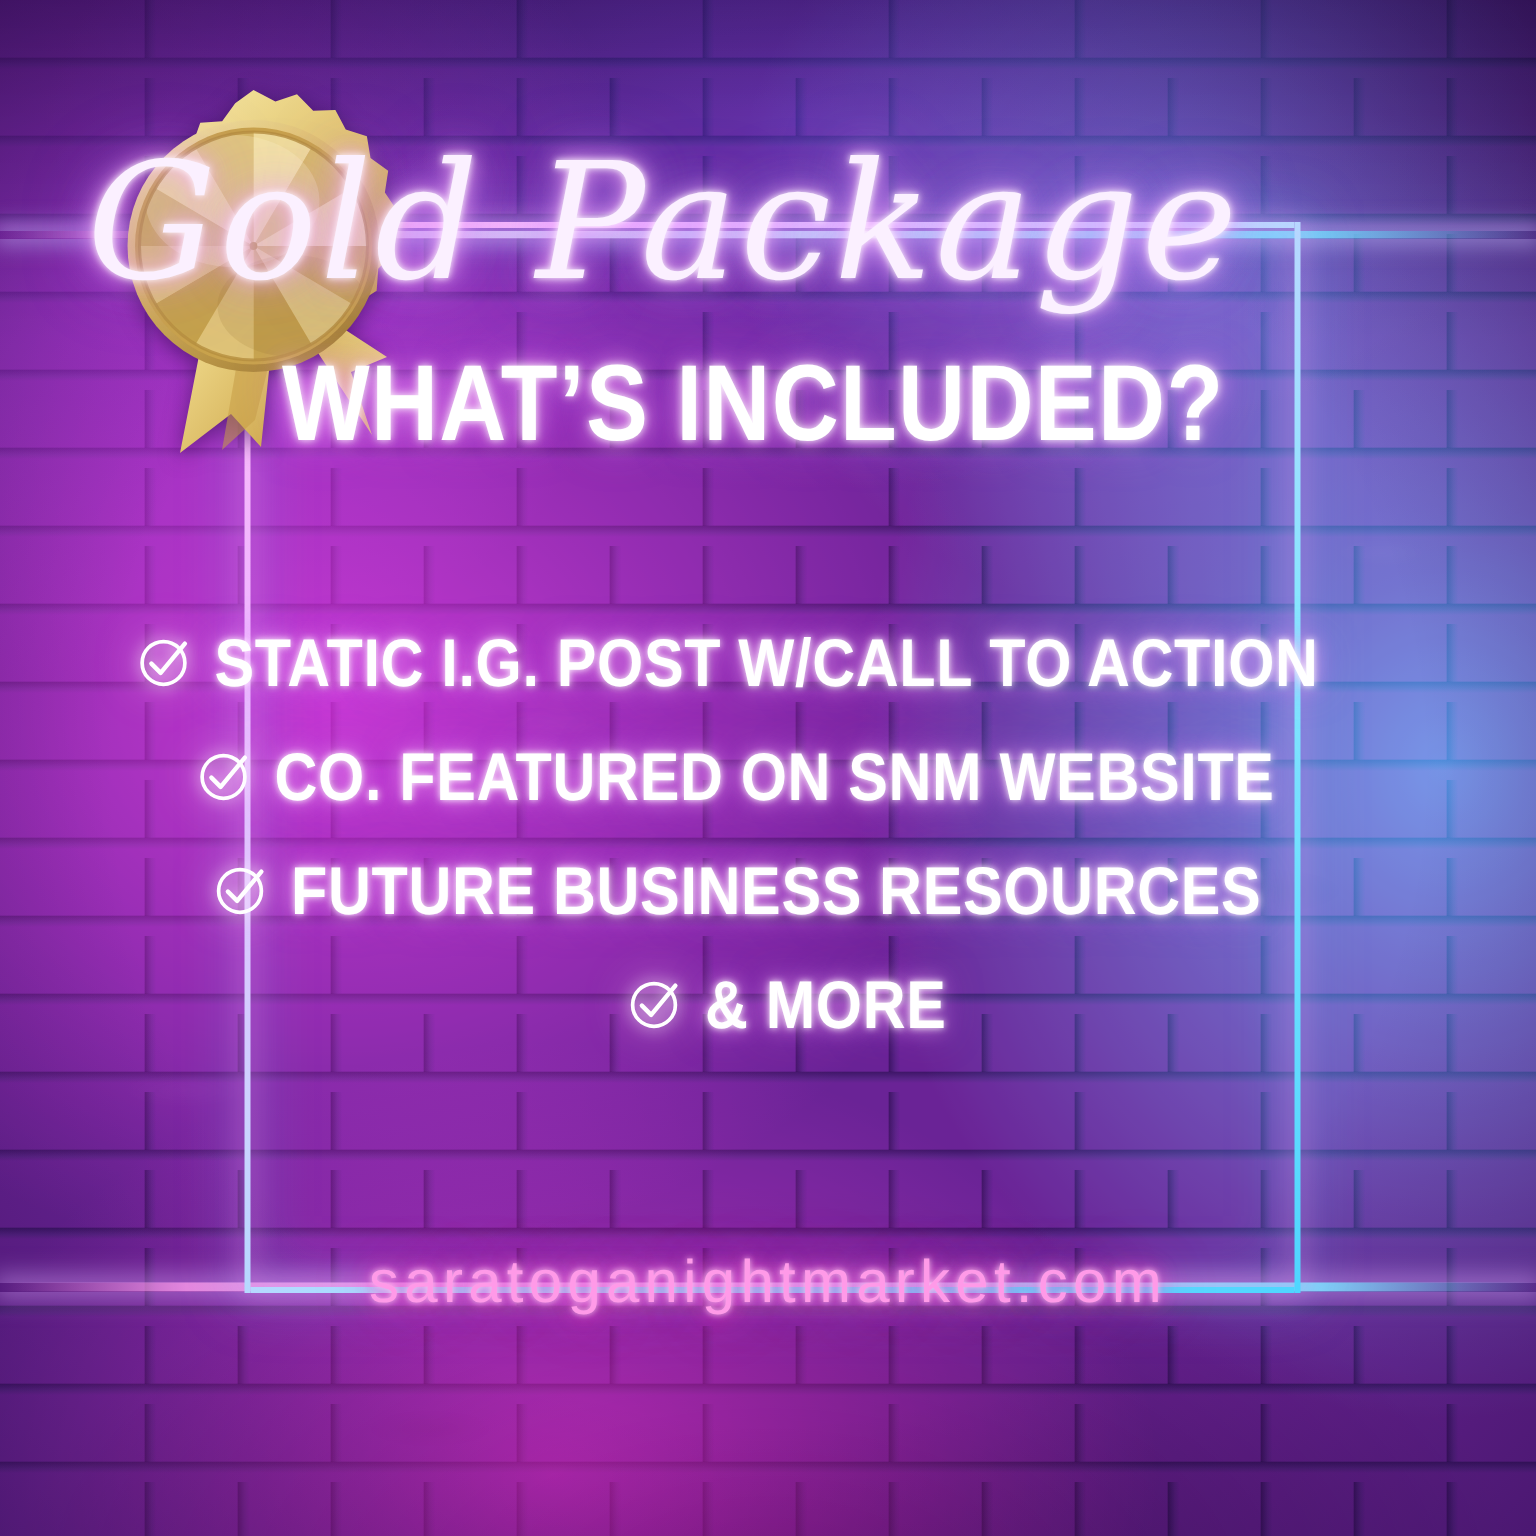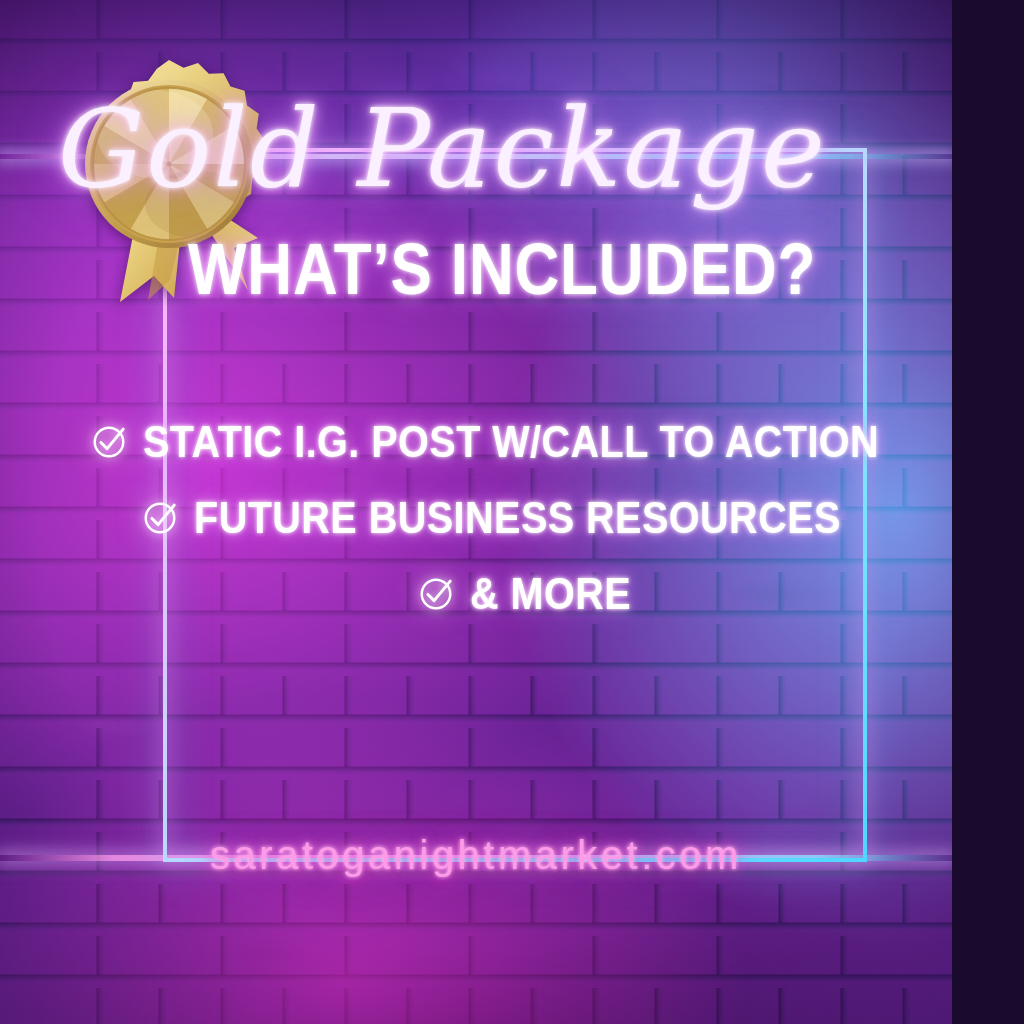--- a/index.html
+++ b/index.html
@@ -1,20 +1,20 @@
 <!DOCTYPE html>
 <html><head>
 <meta charset="utf-8">
 <style>
   html,body{margin:0;padding:0;background:#1a0b2e;}
   *{box-sizing:border-box;}
 
   .canvas{
     position:relative;
-    width:952px;height:1024px;
+    width:1024px;height:1024px;
     overflow:hidden;
     font-family:"Liberation Sans", sans-serif;
   }
 
   
   .wall{position:absolute;inset:0;background:#6a2396;}
 
   
   .brick-mortar-h{
     position:absolute;inset:0;
@@ -316,20 +316,29 @@
     <div class="check-row">
       <span class="check-icon">
         <svg viewBox="0 0 40 40" xmlns="http://www.w3.org/2000/svg">
           <circle cx="20" cy="21" r="15" fill="none" stroke="#ffffff" stroke-width="2.6"></circle>
           <path d="M11.5 21.5 L18 28 L35 7.5" fill="none" stroke="#ffffff" stroke-width="3.1" stroke-linecap="round" stroke-linejoin="round"></path>
         </svg>
       </span>
       <span class="check-label">STATIC I.G. POST W/CALL TO ACTION</span>
     </div>
 
+    <div class="check-row">
+      <span class="check-icon">
+        <svg viewBox="0 0 40 40" xmlns="http://www.w3.org/2000/svg">
+          <circle cx="20" cy="21" r="15" fill="none" stroke="#ffffff" stroke-width="2.6"></circle>
+          <path d="M11.5 21.5 L18 28 L35 7.5" fill="none" stroke="#ffffff" stroke-width="3.1" stroke-linecap="round" stroke-linejoin="round"></path>
+        </svg>
+      </span>
+      <span class="check-label">CO. FEATURED ON SNM WEBSITE</span>
+    </div>
 
 
     <div class="check-row">
       <span class="check-icon">
         <svg viewBox="0 0 40 40" xmlns="http://www.w3.org/2000/svg">
           <circle cx="20" cy="21" r="15" fill="none" stroke="#ffffff" stroke-width="2.6"></circle>
           <path d="M11.5 21.5 L18 28 L35 7.5" fill="none" stroke="#ffffff" stroke-width="3.1" stroke-linecap="round" stroke-linejoin="round"></path>
         </svg>
       </span>
       <span class="check-label">FUTURE BUSINESS RESOURCES</span>

